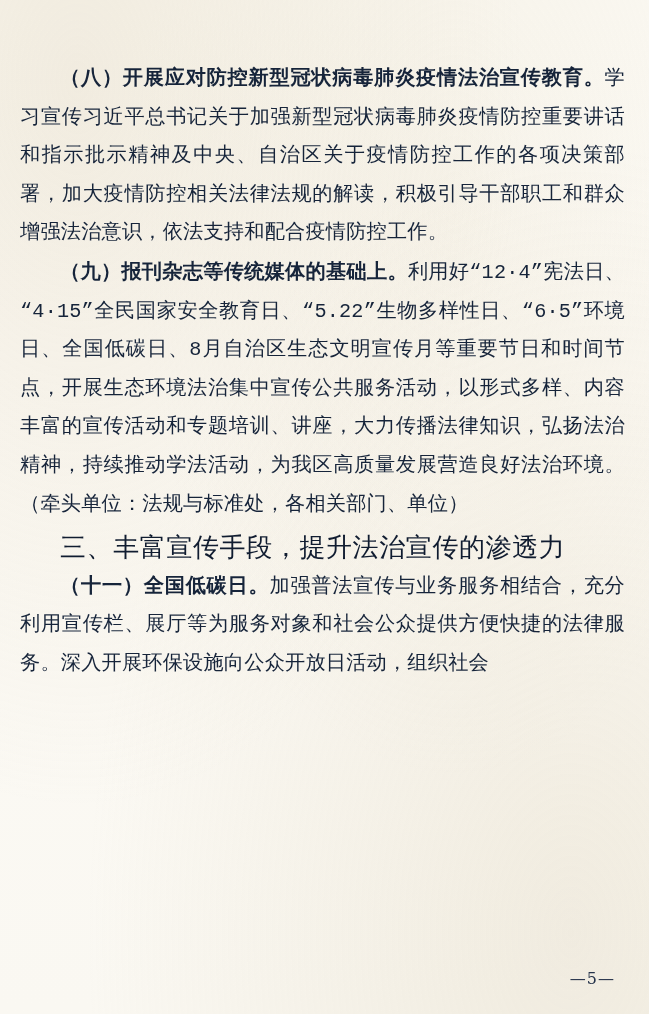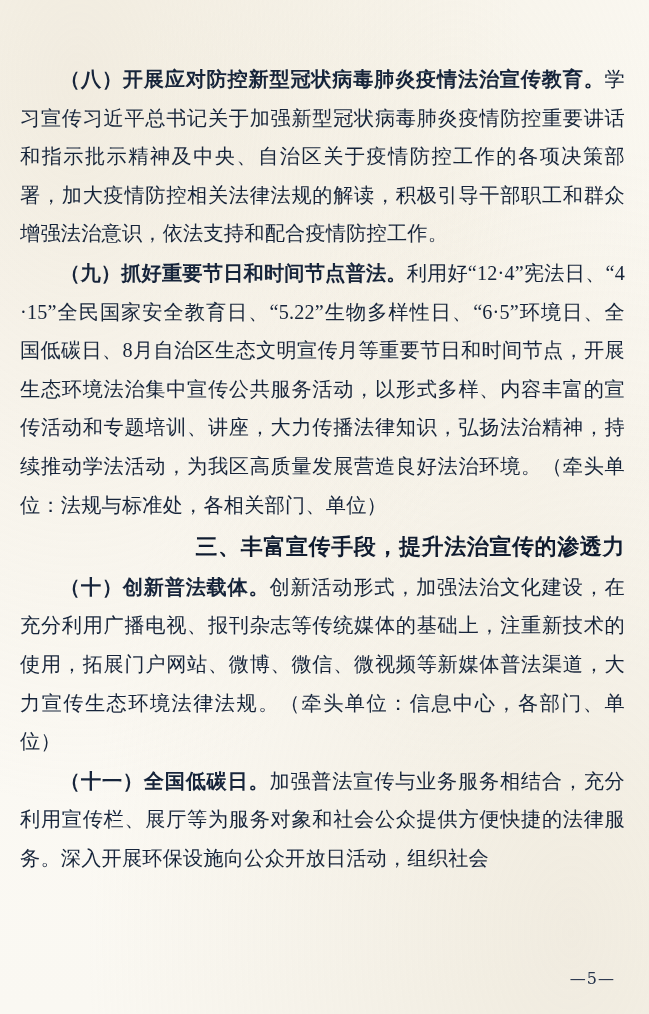--- a/index.html
+++ b/index.html
@@ -37,37 +37,36 @@
     padding: 0 24px 0 20px;
   }
   p.para {
     margin: 0 0 1px 0;
     font-size: 20.2px;
     line-height: 38.6px;
     color: #16243a;
     text-align: justify;
     text-justify: inter-character;
     letter-spacing: 0.2px;
-    font-family: Liberation Serif, serif;
+    font-family: Liberation Mono, monospace;
     text-indent: 0;
     word-break: break-all;
   }
   p.indent {
     text-indent: 40px;
   }
   p.heading {
     margin: 4px 0 1px 0;
-    font-size: 22px;
+    font-size: 26px;
     line-height: 38.6px;
-    font-weight: bold;
+    font-weight: normal;
     color: #101c30;
     text-indent: 40px;
     letter-spacing: 0.6px;
     font-family: "DejaVu Sans", "Liberation Sans", sans-serif;
-    text-align: right;
   }
   .b {
     font-weight: bold;
   }
   .page-number {
     position: absolute;
     right: 34px;
     bottom: 26px;
     font-size: 16px;
     color: #24324a;
@@ -79,24 +78,23 @@
 <body>
 
 <div class="page">
   <div class="paper-texture"></div>
 
   <div class="content">
 
     <p class="para indent"><span class="b">（八）开展应对防控新型冠状病毒肺炎疫情法治宣传教育。</span><span>学习宣传习近平总书记关于加强新型冠状病毒肺炎疫情防控重要讲话和指示批示精神及中央、自治区关于疫情防控工作的各项决策部署，加大疫情防控相关法律法规的解读，积极引导干部职工和群众增强法治意识，依法支持和配合疫情防控工作。</span></p>
 
 
-    <p class="para indent"><span class="b">（九）抓好重要节日和时间节点普法。</span><span>利用好“12·4”宪法日、“4·15”全民国家安全教育日、“5.22”生物多样性日、“6·5”环境日、全国低碳日、8月自治区生态文明宣传月等重要节日和时间节点，开展生态环境法治集中宣传公共服务活动，以形式多样、内容丰富的宣传活动和专题培训、讲座，大力传播法律知识，弘扬法治精神，持续推动学法活动，为我区高质量发展营造良好法治环境。（牵头单位：法规与标准处，各相关部门、单位）</span></p>
+    <p class="para indent"><span class="b">（九）报刊杂志等传统媒体的基础上。</span><span>利用好“12·4”宪法日、“4·15”全民国家安全教育日、“5.22”生物多样性日、“6·5”环境日、全国低碳日、8月自治区生态文明宣传月等重要节日和时间节点，开展生态环境法治集中宣传公共服务活动，以形式多样、内容丰富的宣传活动和专题培训、讲座，大力传播法律知识，弘扬法治精神，持续推动学法活动，为我区高质量发展营造良好法治环境。（牵头单位：法规与标准处，各相关部门、单位）</span></p>
 
     <p class="heading">三、丰富宣传手段，提升法治宣传的渗透力</p>
 
-    <p class="para indent"><span class="b">（十）创新普法载体。</span><span>创新活动形式，加强法治文化建设，在充分利用广播电视、报刊杂志等传统媒体的基础上，注重新技术的使用，拓展门户网站、微博、微信、微视频等新媒体普法渠道，大力宣传生态环境法律法规。（牵头单位：信息中心，各部门、单位）</span></p>
 
     <p class="para indent"><span class="b">（十一）全国低碳日。</span><span>加强普法宣传与业务服务相结合，充分利用宣传栏、展厅等为服务对象和社会公众提供方便快捷的法律服务。深入开展环保设施向公众开放日活动，组织社会</span></p>
 
   </div>
 
   <div class="page-number">—5—</div>
 </div>
 
 </body></html>

